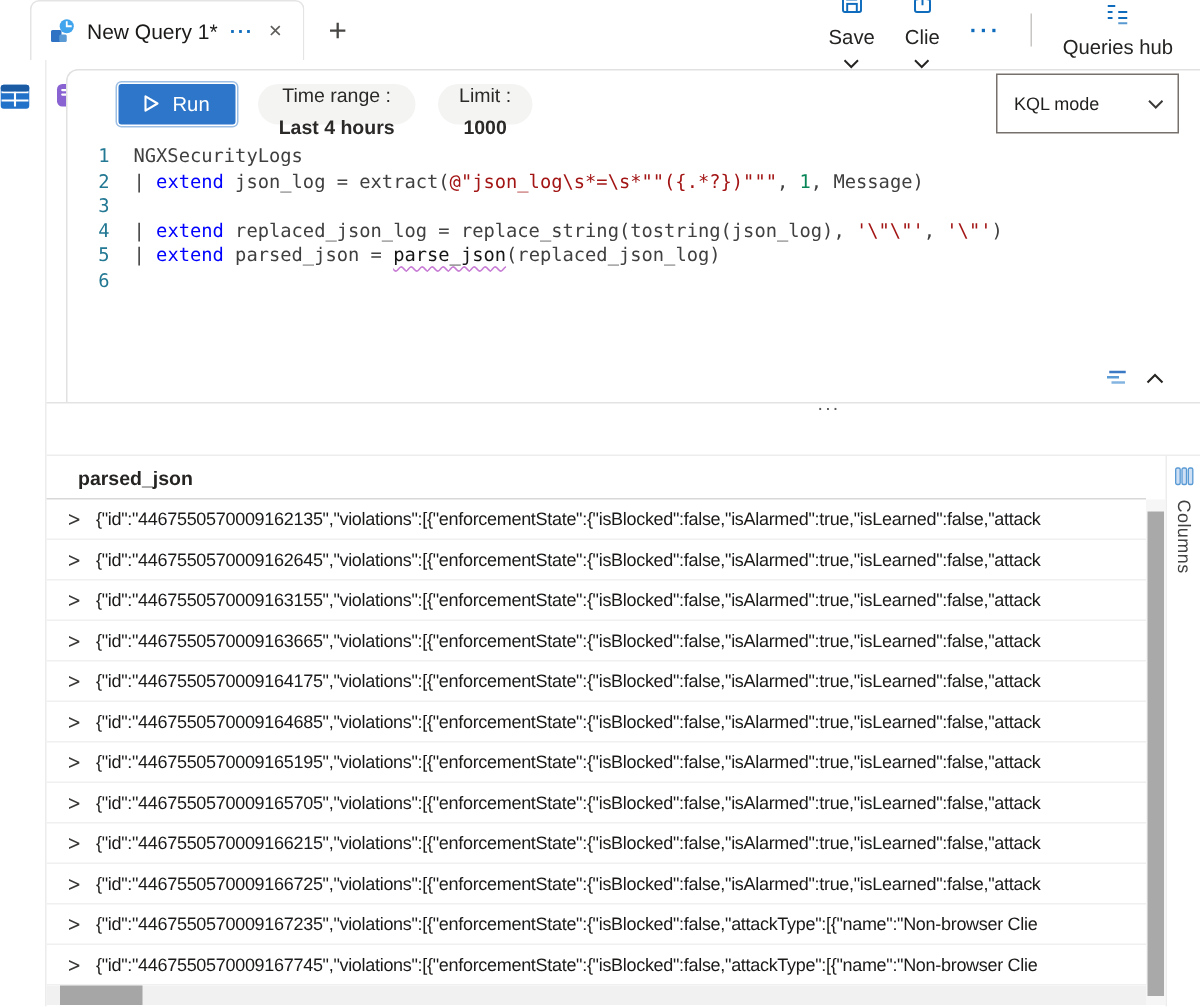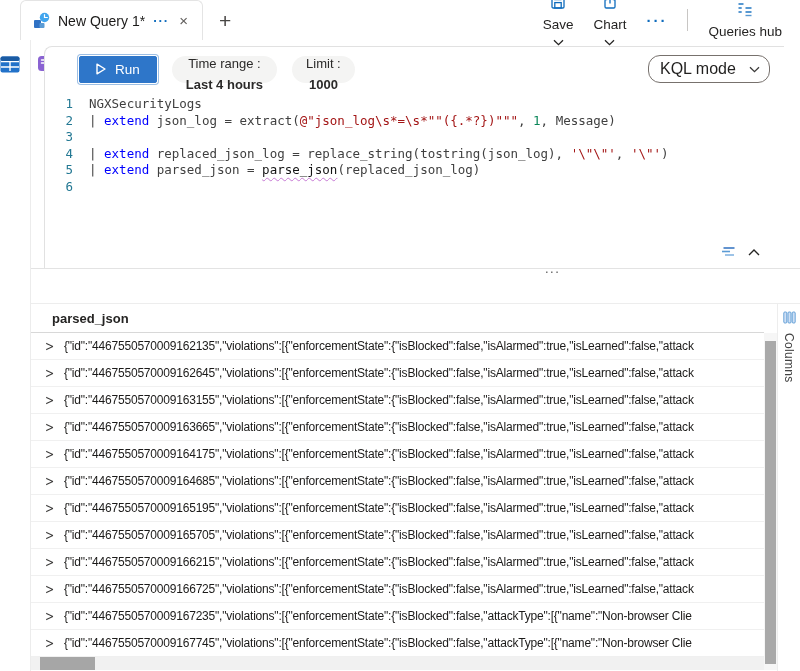--- a/index.html
+++ b/index.html
@@ -30,40 +30,40 @@
   .rail {
     width:31px; flex:none; border-right:1px solid #ececec;
     display:flex; flex-direction:row; padding-top:13px; gap:17px;
   }
   .rail-item { width:22px; height:22px; display:flex; align-items:center; justify-content:center; cursor:pointer; }
   .fx-glyph { font-size:12.5px; color:#484644; font-weight:600; letter-spacing:-0.5px; }
   .content { flex:1; min-width:0; position:relative; }
 
   
   .query-panel {
-    position:absolute; left:13px; right:16px; top:6px; height:222px;
+    position:absolute; left:13px; right:0; top:6px; height:222px;
     border:1px solid #e1e1e1; border-right:none; border-bottom:none;
     border-radius:8px 0 0 0; background:#fff;
   }
   .toolbar { display:flex; align-items:center; gap:15px; margin:7px 14px 0 34px; height:30px; }
   .run-btn {
     background:#2e76c9; color:#fff; border:1px solid #2e76c9; border-radius:2px;
     height:27px; padding:0 16px; display:flex; align-items:center; gap:9px;
     font-size:13.5px; cursor:pointer;
     box-shadow:0 0 0 1px #fff, 0 0 0 2px #9dbfe4;
   }
   .pill {
     background:#f4f4f3; border-radius:14px; height:27px; padding:0 14px;
     display:flex; align-items:center; gap:6px; font-size:13px; color:#2b2a29; cursor:pointer;flex-direction:column;
   }
   .pill b { font-weight:700; }
   .kql-select {
-    margin-left:auto; width:122px; height:28px; border:1px solid #77716d; border-radius:12px;
+    margin-left:auto; width:122px; height:40px; border:1px solid #77716d; border-radius:0;
     display:flex; align-items:center; justify-content:space-between; padding:0 9px 0 11px;
-    font-size:16px; color:#201f1e; cursor:pointer; background:#fff;
+    font-size:12px; color:#201f1e; cursor:pointer; background:#fff;
   }
   
   .editor { margin-top:12px; font-family:"DejaVu Sans Mono","Liberation Mono",monospace; font-size:12.5px; line-height:16.5px; }
   .code-line { display:flex; white-space:pre; }
   .gutter { width:44px; flex:none; text-align:right; padding-right:16px; color:#237893; }
   .tk-d { color:#404040; }
   .tk-k { color:#0000ff; }
   .tk-s { color:#a31515; }
   .tk-n { color:#098658; }
   .tk-u { color:#141414; text-decoration:underline wavy #c77bd4; text-decoration-thickness:1px; text-underline-offset:3px; }
@@ -134,21 +134,21 @@
           </svg>
       </span>
     </div>
     <div class="tb-btn">
       <span>
         <svg class="icon" width="16" height="16" viewBox="0 0 16 16" fill="none" stroke="#0f6cbd" stroke-width="1.3">
           <path d="M5.2 5.5H4.3c-.7 0-1.3.6-1.3 1.3v5.9c0 .7.6 1.3 1.3 1.3h7.4c.7 0 1.3-.6 1.3-1.3V6.8c0-.7-.6-1.3-1.3-1.3h-.9"></path>
           <path d="M8 9.5V1.5M5.6 3.8L8 1.4l2.4 2.4"></path>
         </svg>
       </span>
-      <span>Chart</span>
+      <span>Clie</span>
       <span>
         <svg class="icon" width="11" height="7" viewBox="0 0 11 7" fill="none" stroke="#252423" stroke-width="1.3">
             <path d="M1 1.2l4.5 4.5L10 1.2"></path>
           </svg>
       </span>
     </div>
     <div class="tb-btn blue-dots">···</div>
     <div class="tb-divider"></div>
     <div class="tb-btn">
       <span>

